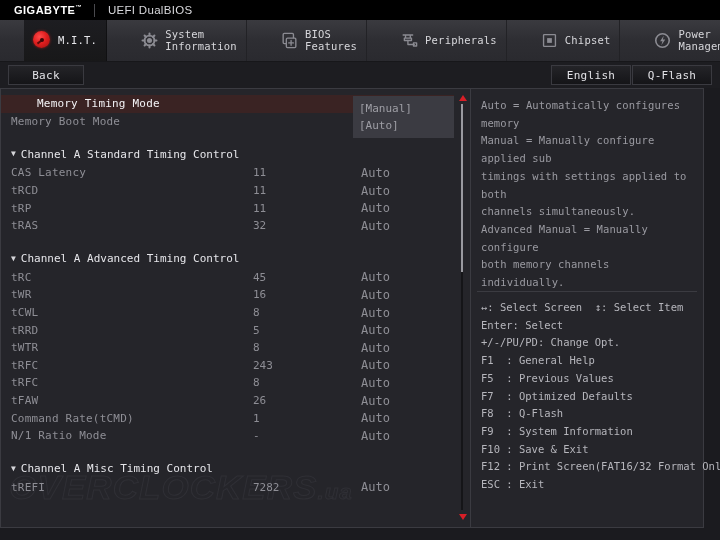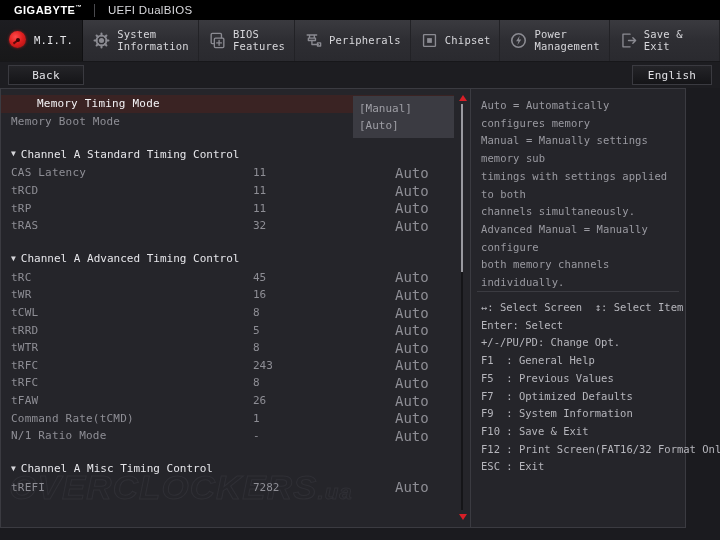--- a/index.html
+++ b/index.html
@@ -34,20 +34,21 @@
     height:42px;
     background:linear-gradient(180deg,#3a3a3f 0%,#2e2e33 48%,#2a2a2f 100%);
     display:flex; align-items:stretch;
     border-bottom:1px solid #17171a;
   }
   .tab {
     display:flex; align-items:center; gap:6px;
     padding:16px 9px; position:relative;
     border-right:1px solid #222226;
     cursor:pointer;
+    margin-left:24px;
   }
   .tab:first-child { border-right:1px solid #222226; }
   .tab.active {
     background:linear-gradient(180deg,#1d1d21 0%,#181819 100%);
     border-right:1px solid #101012;
   }
   .tab .tlabel {
     font-size:10.5px; line-height:11.5px; color:#d7d7db;
     white-space:pre-line; letter-spacing:.2px;
   }
@@ -105,21 +106,21 @@
     position:relative; overflow:hidden;
   }
   #list { padding:6px 0 0 0; position:relative; z-index:2;}
 
   .row {
     height:17.6px; display:flex; align-items:center;
     position:relative; cursor:pointer;
   }
   .row .lbl { padding-left:10px; font-size:11px; color:#8e8e95; letter-spacing:.2px;}
   .row .val { position:absolute; left:252px; font-size:11px; color:#8e8e95; }
-  .row .opt { position:absolute; left:360px; font-size:14px; color:#8e8e95;margin-left:34px; }
+  .row .opt { position:absolute; left:360px; font-size:12px; color:#8e8e95; }
 
   .row.selected { background:#3a2323; }
   .row.selected .lbl { color:#f2f2f5;padding-left:36px; }
 
   .row .boxval {
     position:absolute; left:352px; top:1px;
     width:118px; height:24px; display:flex; align-items:center;
     padding-left:6px; font-size:11px;
   }
   .row.selected .boxval { background:#4a2626; color:#f2f2f5; }
@@ -165,21 +166,21 @@
   #sb-track {
     position:absolute; left:7px; top:15px; bottom:17px; width:2px; background:#151518;
   }
   #sb-thumb {
     position:absolute; left:0; top:0; width:2px; height:168px; background:#9a9aa0;
     cursor:pointer;
   }
 
   
   #right-panel {
-    width:216px; height:100%;
+    width:234px; height:100%;
     background:#25252a;
     border:1px solid #3b3b41;
     position:relative;
   }
   #help-text {
     padding:8px 9px 0 10px;
     font-size:10.5px; line-height:17.7px; color:#9a9aa1;
     letter-spacing:.1px;
   }
   #help-divider {
@@ -260,20 +261,21 @@
           <path d="M12 12h9M17.5 8.5 21 12l-3.5 3.5" stroke="#8b8b92"></path>
         </svg></span>
       <span class="tlabel">Save &amp; Exit</span>
     </div>
   </div>
 
 <div id="subbar">
   <div id="back-btn" class="sbtn">Back</div>
   <div id="right-btns">
     <div id="english-btn" class="sbtn">English</div>
+    <div id="qflash-btn" class="sbtn">Q-Flash</div>
   </div>
 </div>
 
 <div id="main">
 
   <div id="left-panel">
     <div id="watermark"><span>OVERCLOCKERS</span><span class="suf">.ua</span></div>
     <div id="list">
         <div class="row rowbox selected">
           <span class="lbl">Memory Timing Mode</span>
@@ -384,34 +386,35 @@
       </div>
       <div class="sb-arrow dn">
           <span class="tri dn"></span>
         </div>
     </div>
   </div>
 
   <div id="right-panel">
     <div id="help-text">
         <div>Auto = Automatically configures memory</div>
-        <div>Manual = Manually settings memory sub</div>
+        <div>Manual = Manually configure applied sub</div>
         <div>timings with settings applied to both</div>
         <div>channels simultaneously.</div>
         <div>Advanced Manual = Manually configure</div>
         <div>both memory channels individually.</div>
       </div>
     <div id="help-divider"></div>
     <div id="keys">
         <div class="keyline">↔: Select Screen  ↕: Select Item</div>
         <div class="keyline">Enter: Select</div>
         <div class="keyline">+/-/PU/PD: Change Opt.</div>
         <div class="keyline">F1  : General Help</div>
         <div class="keyline">F5  : Previous Values</div>
         <div class="keyline">F7  : Optimized Defaults</div>
+        <div class="keyline">F8  : Q-Flash</div>
         <div class="keyline">F9  : System Information</div>
         <div class="keyline">F10 : Save &amp; Exit</div>
         <div class="keyline">F12 : Print Screen(FAT16/32 Format Only)</div>
         <div class="keyline">ESC : Exit</div>
       </div>
   </div>
 
 </div>
 
 <div id="bottom-strip"></div>

